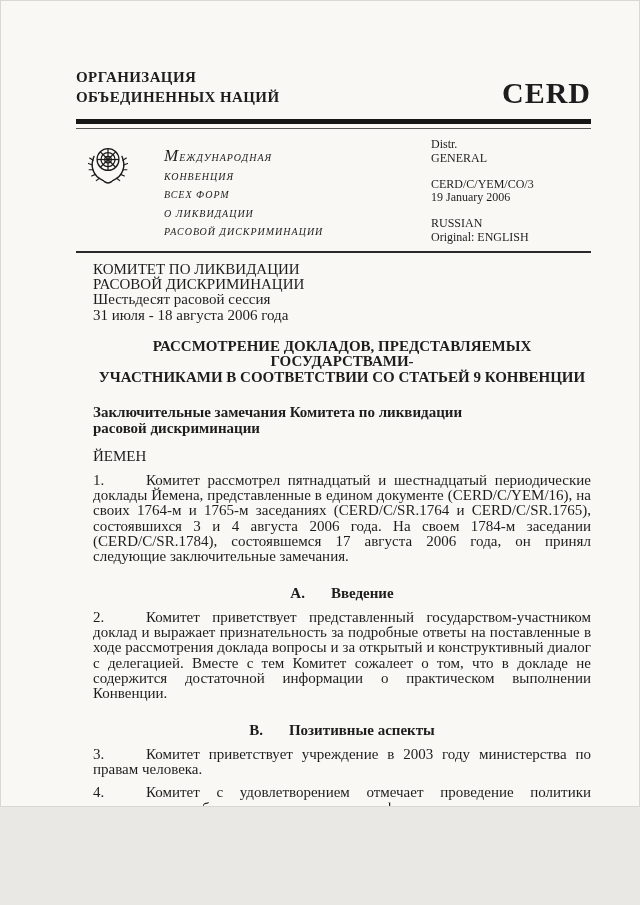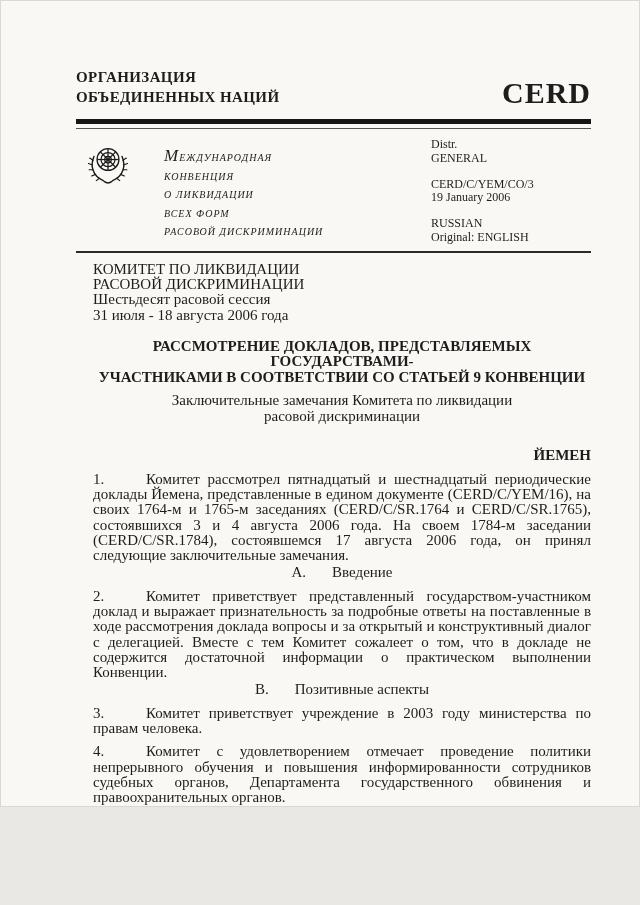--- a/index.html
+++ b/index.html
@@ -46,25 +46,25 @@
 
   .rule-mast-bottom { position: absolute; left: 75px; right: 48px; top: 250px; height: 2px; background: #2a2a2a; }
 
   
   .body {
     position: absolute; left: 92px; right: 48px; top: 261px;
     font-size: 15px; line-height: 15.3px;
   }
   .committee div { line-height: 15.2px; }
   .main-title { margin-top: 16px; font-weight: bold; text-align: center; line-height: 15.5px; }
-  .sub-title  { margin-top: 8px; font-weight: normal; text-align: center; line-height: 15.5px; }
-  .country    { margin-top: 24px; font-weight: bold; text-align: right; }
+  .sub-title  { margin-top: 20px; font-weight: bold; text-align: left; line-height: 15.5px; }
+  .country    { margin-top: 13px; font-weight: normal; text-align: left; }
   .para { margin-top: 8px; text-align: justify; }
   .pnum { display: inline-block; width: 53px; }
-  .section-head { margin-top: 2px; font-weight: normal; text-align: center; }
+  .section-head { margin-top: 22px; font-weight: bold; text-align: center; }
   .slet { display: inline-block; margin-right: 26px; }
 
   .footer { position: absolute; left: 75px; top: 830px; font-size: 12px; }
 </style>
 </head>
 <body>
 
 <div class="page">
 
   <div class="org-name">
@@ -102,22 +102,22 @@
           <path d="M51,38 l5.2,0"></path>
           <path d="M48,44 l5,2"></path>
           <path d="M43,49 l4,3"></path>
       </g>
     </svg>
   </div>
 
   <div class="convention">
     <div class="conv-line first">МЕЖДУНАРОДНАЯ</div>
     <div class="conv-line">КОНВЕНЦИЯ</div>
+    <div class="conv-line">ВСЕХ ФОРМ</div>
     <div class="conv-line">О ЛИКВИДАЦИИ</div>
-    <div class="conv-line">ВСЕХ ФОРМ</div>
     <div class="conv-line">РАСОВОЙ ДИСКРИМИНАЦИИ</div>
   </div>
 
   <div class="distr">
     <div>Distr.</div>
     <div>GENERAL</div>
     <div class="gap"></div>
     <div>CERD/C/YEM/CO/3</div>
     <div>19 January 2006</div>
     <div class="gap"></div>

